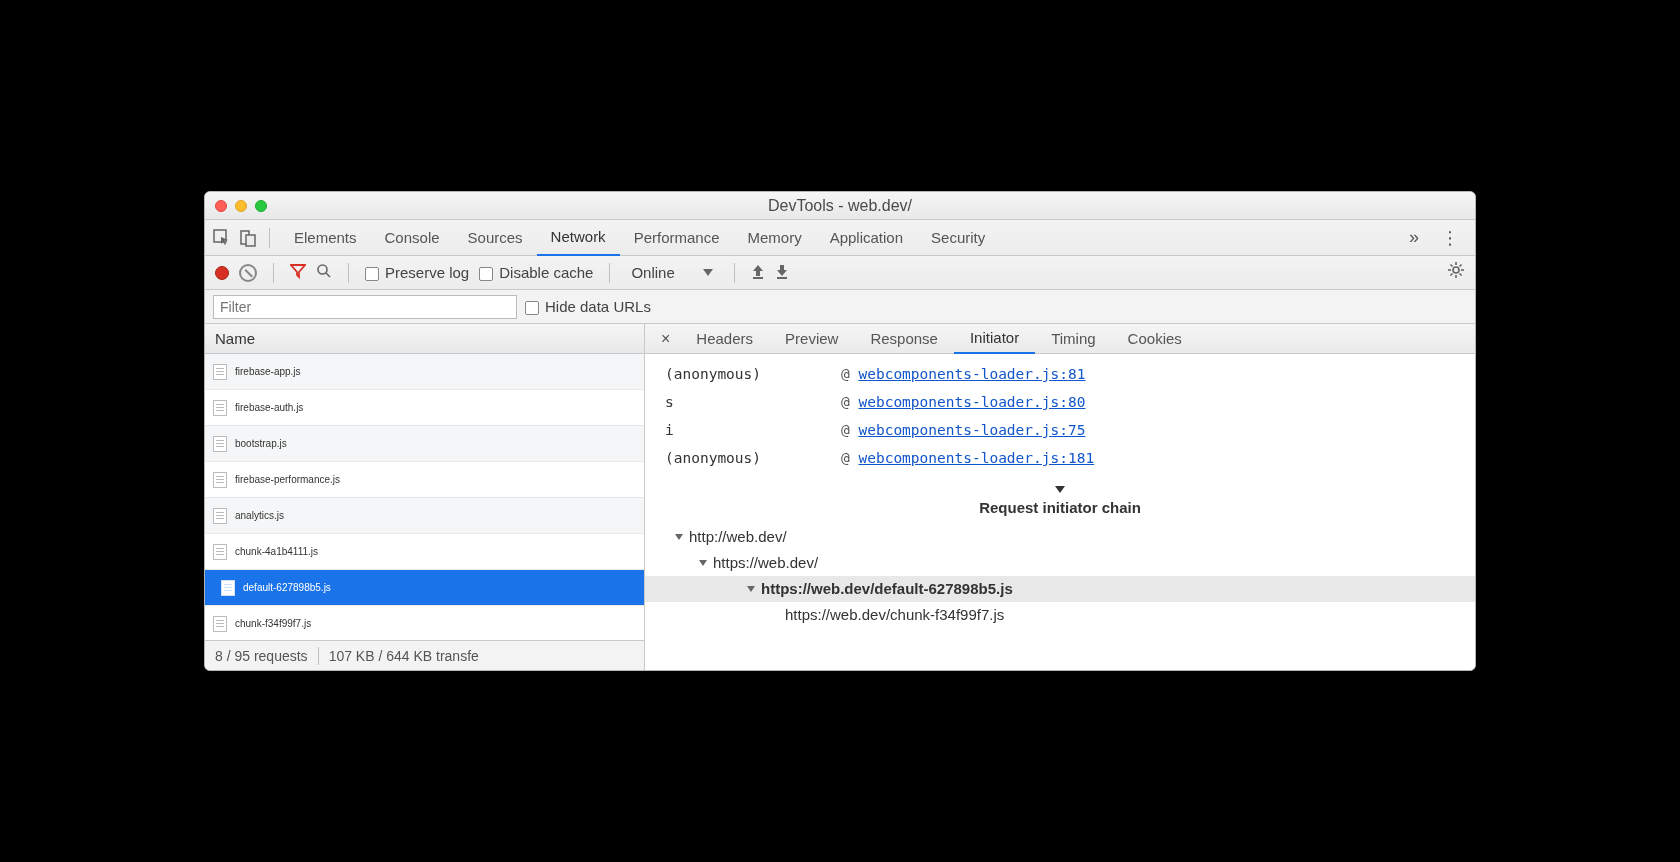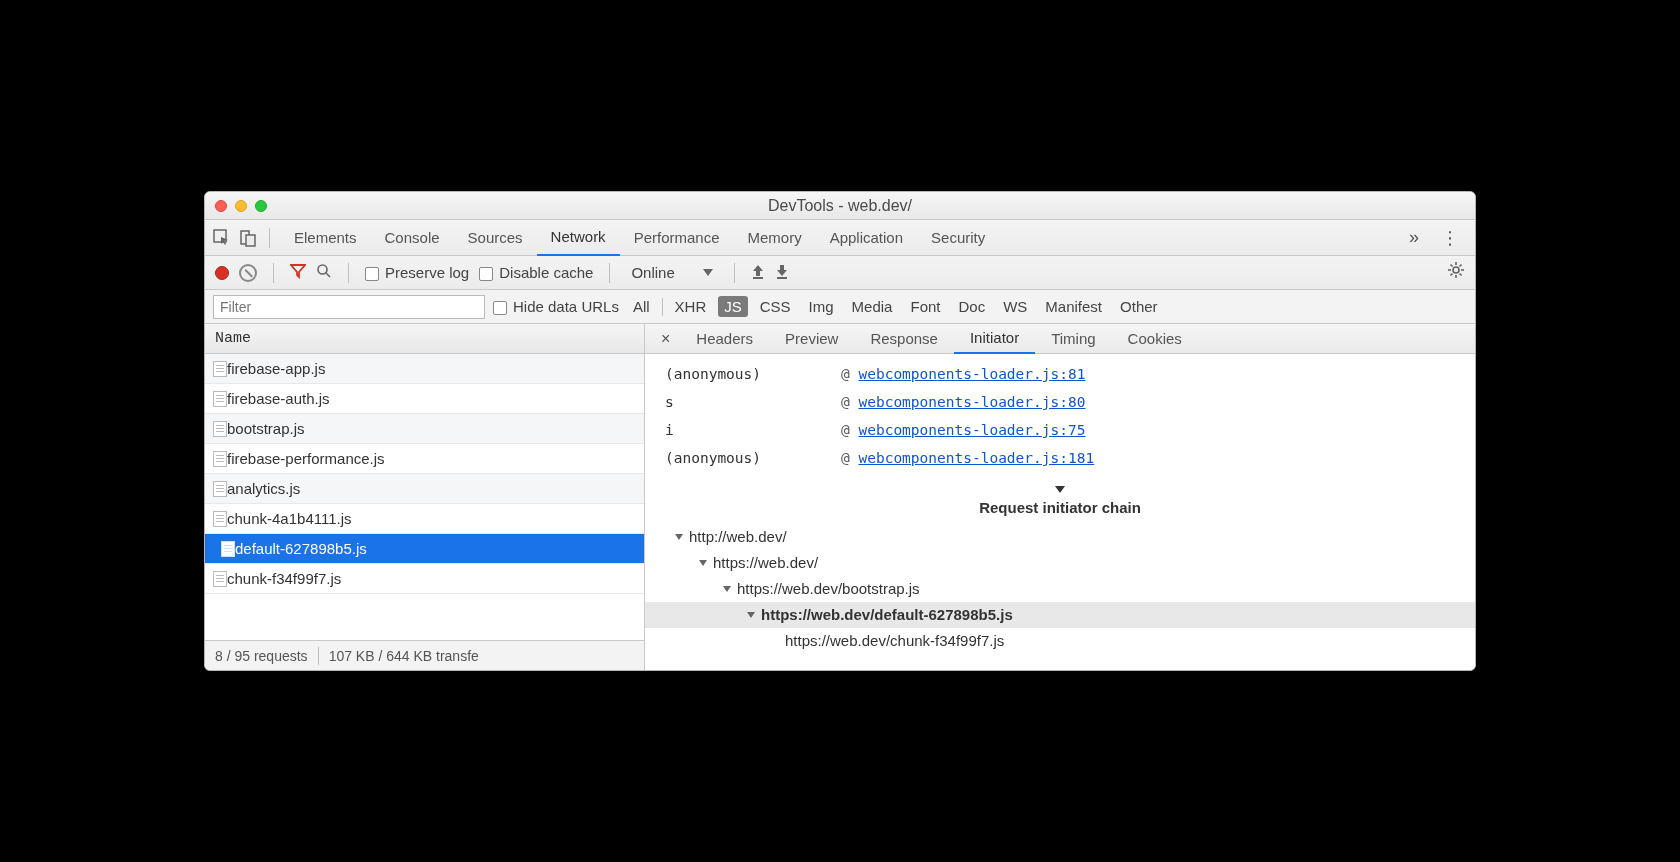--- a/index.html
+++ b/index.html
@@ -72,30 +72,30 @@
   .cb { width:14px; height:14px; border:1px solid #888; border-radius:2px; display:inline-block; vertical-align:middle; margin-right:6px; background:#fff;}
   .select-box{display:flex;align-items:center;gap:28px;border:1px solid transparent;padding:2px 4px;}
   .tri-down{width:0;height:0;border-left:5px solid transparent;border-right:5px solid transparent;border-top:7px solid #666;}
   .arrow-up,.arrow-down{color:#666;font-size:16px;}
   .gear{color:#666;font-size:18px;}
   
   .filterbar{
     height:34px;background:#f3f3f3;border-bottom:1px solid #c9c9c9;
     display:flex;align-items:center;padding:0 8px;gap:8px;font-size:15px;color:#444;
   }
-  .filter-input{width:272px;height:24px;border:1px solid #bbb;background:#fff;padding:0 6px;font-size:14px;color:#888;}
+  .filter-input{width:304px;height:24px;border:1px solid #bbb;background:#fff;padding:0 6px;font-size:14px;color:#888;}
   .pill{padding:2px 6px;}
   .pill.active{background:#7a7a7a;color:#fff;border-radius:3px;}
   .vsep{width:1px;height:18px;background:#c0c0c0;}
   
   .body{display:flex;height:346px;}
   .left{width:440px;border-right:1px solid #c9c9c9;display:flex;flex-direction:column;background:#fff;}
-  .colhead{height:30px;background:linear-gradient(#f5f5f5,#e8e8e8);border-bottom:1px solid #c9c9c9;display:flex;align-items:center;padding:0 10px;font-size:15px;color:#333;font-family:Liberation Mono, monospace;}
+  .colhead{height:30px;background:linear-gradient(#f5f5f5,#e8e8e8);border-bottom:1px solid #c9c9c9;display:flex;align-items:center;padding:0 10px;font-size:15px;color:#333;}
   .rows{flex:1;overflow:hidden;}
-  .row{height:30px;display:flex;align-items:center;padding:0 8px;font-size:15px;border-bottom:1px solid #e8e8e8;}
+  .row{height:36px;display:flex;align-items:center;padding:0 8px;gap:8px;font-size:10px;border-bottom:1px solid #e8e8e8;}
   .row.alt{background:#f5f6f7;}
   .row.sel{background:#1a73e8;color:#fff;padding-left:16px;}
   .file-icon{width:14px;height:16px;border:1px solid #bbb;background:#fff;position:relative;flex:none;}
   .file-icon::before{content:"";position:absolute;left:2px;right:2px;top:3px;height:1px;background:#bbb;box-shadow:0 3px 0 #bbb,0 6px 0 #bbb;}
   .row.sel .file-icon{border-color:#cfe0fb;}
   .row.sel .file-icon::before{background:#cfe0fb;box-shadow:0 3px 0 #cfe0fb,0 6px 0 #cfe0fb;}
   .status{height:30px;border-top:1px solid #c9c9c9;background:#f3f3f3;display:flex;align-items:center;padding:0 10px;font-size:14px;color:#555;gap:10px;}
   .status .vdiv{width:1px;height:18px;background:#c0c0c0;}
   
   .right{flex:1;display:flex;flex-direction:column;background:#fff;min-width:0;}
@@ -214,34 +214,20 @@
             <line x1="3.5" y1="14.5" x2="5.5" y2="12.5"></line>
             <line x1="12.5" y1="5.5" x2="14.5" y2="3.5"></line>
           </g>
         </svg>
     </div>
   </div>
 
   <div class="filterbar">
     <input class="filter-input" placeholder="Filter" style="">
     <label><span class="cb"></span><span>Hide data URLs</span></label>
-    <div id="type-pills" style="display:flex;align-items:center;gap:6px;">
-        <div class="pill">All</div>
-        <div class="vsep"></div>
-        <div class="pill">XHR</div>
-        <div class="pill active">JS</div>
-        <div class="pill">CSS</div>
-        <div class="pill">Img</div>
-        <div class="pill">Media</div>
-        <div class="pill">Font</div>
-        <div class="pill">Doc</div>
-        <div class="pill">WS</div>
-        <div class="pill">Manifest</div>
-        <div class="pill">Other</div>
-      </div>
   </div>
 
   <div class="body">
     <div class="left">
       <div class="colhead">Name</div>
       <div class="rows" id="req-rows">
           <div class="row alt">
             <div class="file-icon"></div>
             <span>firebase-app.js</span>
           </div>
@@ -317,24 +303,20 @@
         </div>
         <div class="chain" id="chain-list">
             <div class="lvl l1">
               <span class="tri-sm"></span>
               <span>http://web.dev/</span>
             </div>
             <div class="lvl l2">
               <span class="tri-sm"></span>
               <span>https://web.dev/</span>
             </div>
-            <div class="lvl l3">
-              <span class="tri-sm"></span>
-              <span>https://web.dev/bootstrap.js</span>
-            </div>
             <div class="lvl l4 current">
               <span class="tri-sm"></span>
               <span>https://web.dev/default-627898b5.js</span>
             </div>
             <div class="lvl l5">
               <span style="width: 8px; display: inline-block;"></span>
               <span>https://web.dev/chunk-f34f99f7.js</span>
             </div>
           </div>
       </div>

